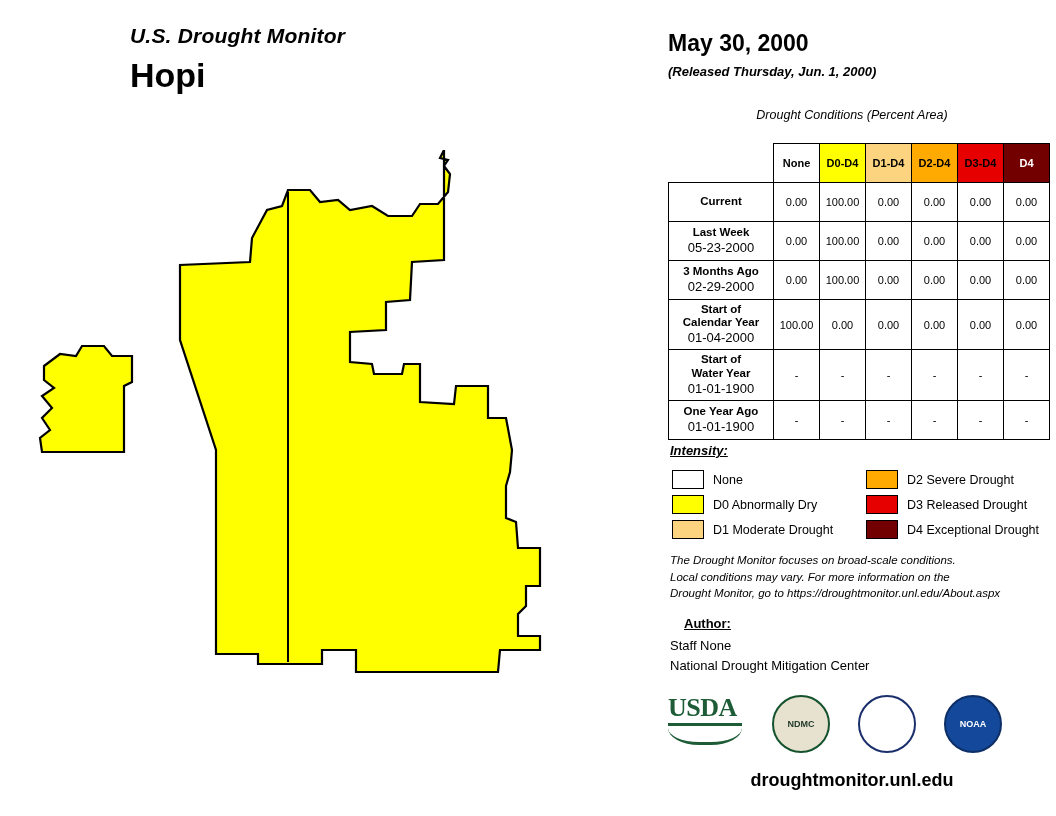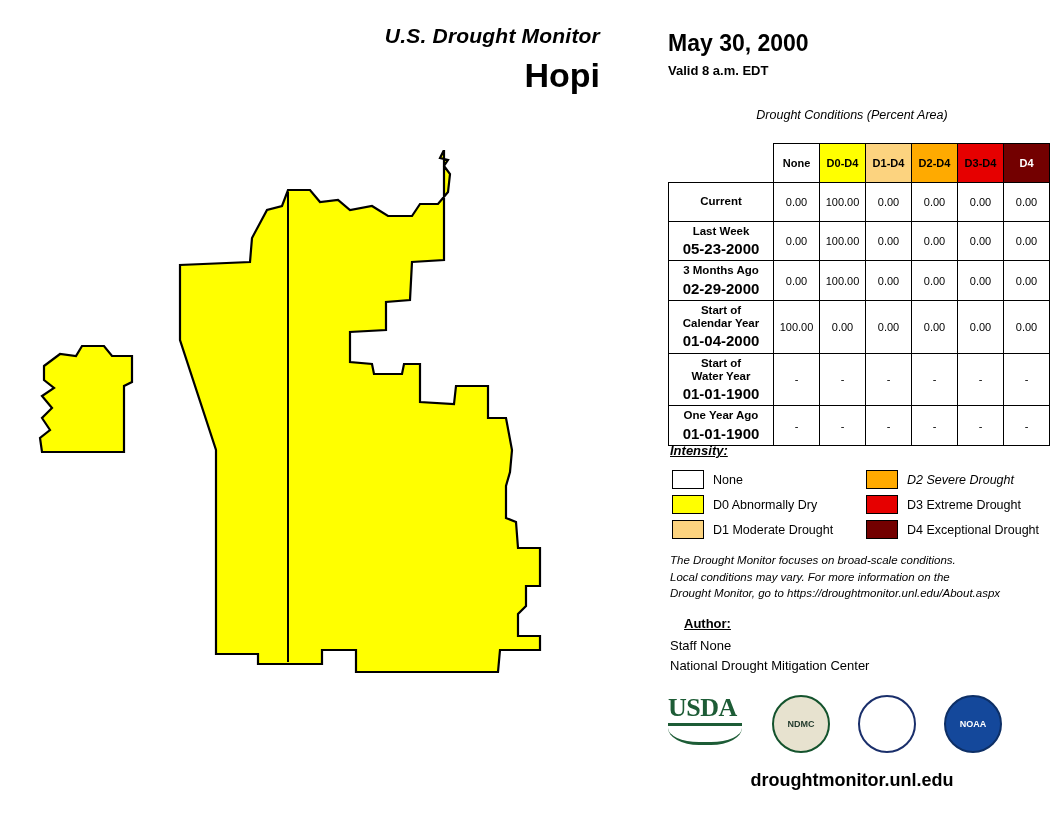--- a/index.html
+++ b/index.html
@@ -15,21 +15,21 @@
     color: #000000;
     overflow: hidden;
   }
 
   
   #title-block {
     position: absolute;
     left: 130px;
     top: 24px;
     width: 470px;
-    text-align: right;
+    text-align: left;
   }
   #usdm-title {
     font-size: 21px;
     font-style: italic;
     font-weight: bold;
     letter-spacing: 0.2px;
   }
   #area-title {
     font-size: 34px;
     font-weight: bold;
@@ -88,22 +88,22 @@
   }
   #cond-table .rowlabel {
     width: 100px;
     font-weight: bold;
     font-size: 11.5px;
     line-height: 1.15;
     padding: 3px 2px;
   }
   #cond-table .rowlabel .sub {
     display: block;
-    font-size: 15px;
-    font-weight: bold;
+    font-size: 13px;
+    font-weight: normal;
     margin-top: 2px;
   }
   #cond-table .val {
     width: 45px;
     height: 38px;
     font-size: 11px;
   }
   #cond-table .corner { border: none; }
 
   
@@ -217,21 +217,21 @@
 </head>
 <body>
 
 <div id="title-block">
   <div id="usdm-title">U.S. Drought Monitor</div>
   <div id="area-title">Hopi</div>
 </div>
 
 <div id="date-block">
   <div id="date-main">May 30, 2000</div>
-  <div id="date-valid">Valid 8 a.m. EDT</div>
+  <div id="date-released">(Released Thursday, Jun. 1, 2000)</div>
 </div>
 
 <div id="map-area">
   <svg width="630" height="620" viewBox="0 0 630 620">
 
     <path fill="#ffff00" stroke="#000000" stroke-width="2.2" d="M 160,190 L 160,115 L 230,112 L 232,88 L 247,60 L 262,56 L 268,40 L 290,40
          L 300,52 L 318,50 L 330,60 L 352,56 L 368,66 L 392,66 L 400,54 L 418,54
          L 428,42 L 430,24 L 424,16 L 428,10 L 420,8 L 424,0
          L 424,0 L 424,110 L 392,112 L 390,150 L 366,152 L 366,180 L 330,182
          L 330,212 L 352,214 L 354,224 L 382,224 L 384,214 L 400,214
@@ -347,27 +347,27 @@
 </div>
 <div class="legend-item" style="left:672px; top:495px;">
   <span class="legend-swatch" style="background:#ffff00"></span>
   <span>D0 Abnormally Dry</span>
 </div>
 <div class="legend-item" style="left:672px; top:520px;">
   <span class="legend-swatch" style="background:#fcd37f"></span>
   <span>D1 Moderate Drought</span>
 </div>
 
-<div class="legend-item" style="left:866px; top:470px;font-style:italic;">
+<div class="legend-item" style="left:866px; top:470px;">
   <span class="legend-swatch" style="background:#ffaa00"></span>
   <span>D2 Severe Drought</span>
 </div>
 <div class="legend-item" style="left:866px; top:495px;">
   <span class="legend-swatch" style="background:#e60000"></span>
-  <span>D3 Extreme Drought</span>
+  <span>D3 Released Drought</span>
 </div>
 <div class="legend-item" style="left:866px; top:520px;">
   <span class="legend-swatch" style="background:#730000"></span>
   <span>D4 Exceptional Drought</span>
 </div>
 
 <div id="notes" style="white-space:pre-line">The Drought Monitor focuses on broad-scale conditions.
 Local conditions may vary. For more information on the
 Drought Monitor, go to https://droughtmonitor.unl.edu/About.aspx</div>
 <div id="author-head">Author:</div>

